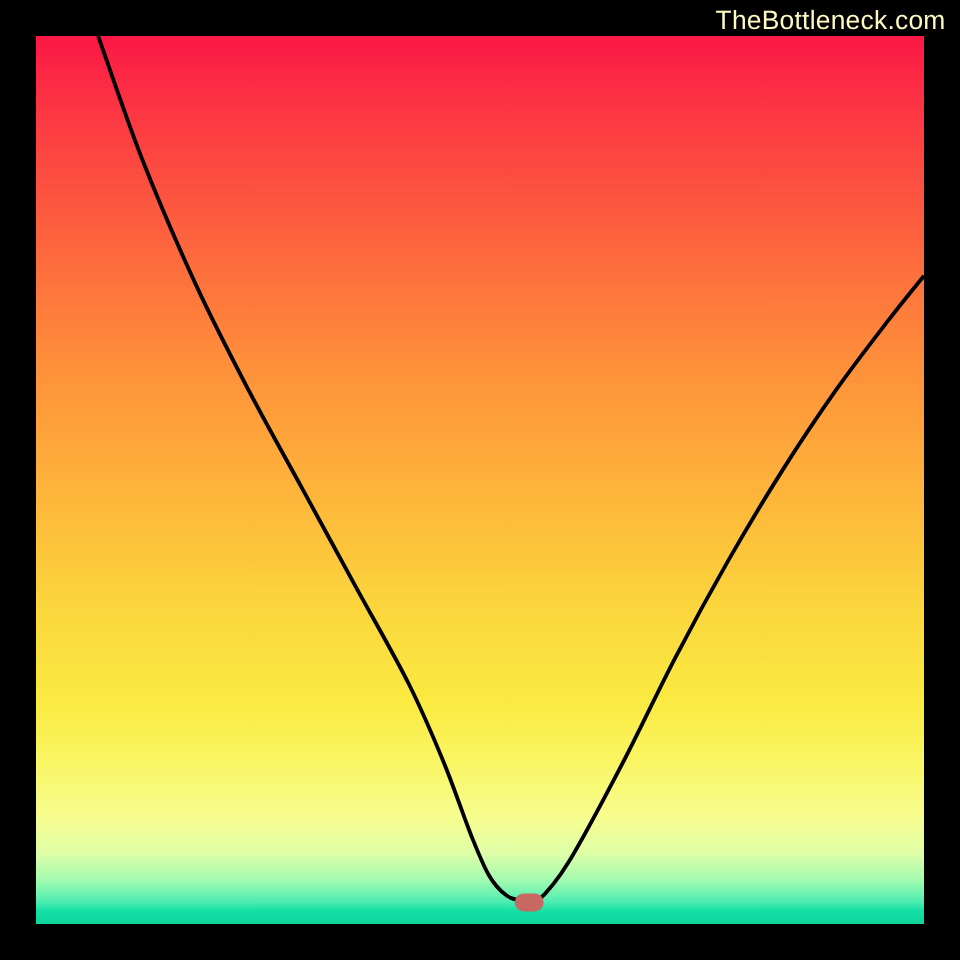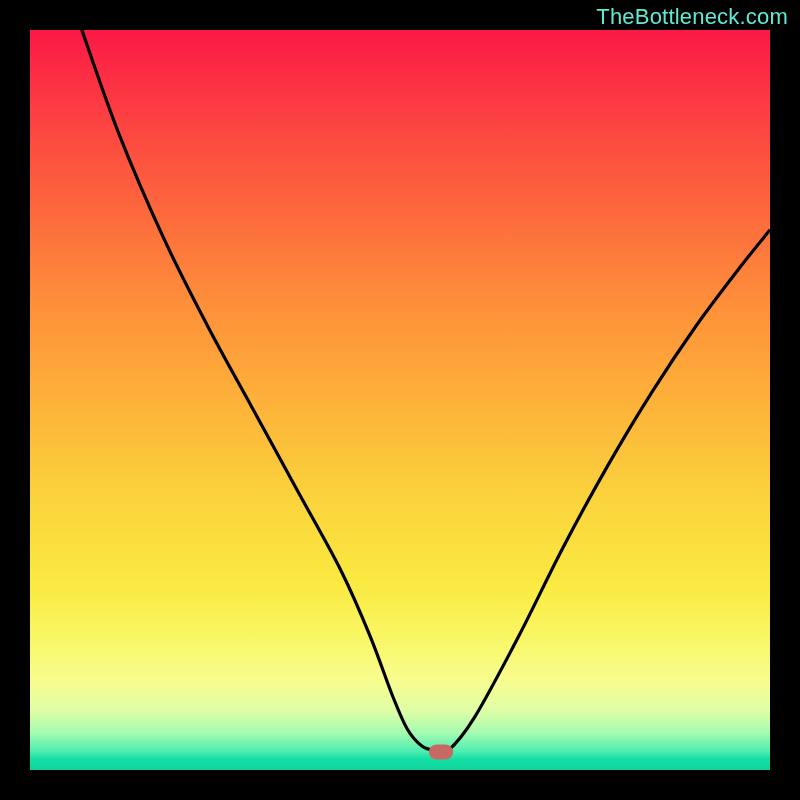--- a/index.html
+++ b/index.html
@@ -14,21 +14,21 @@
   .frame {
     position: relative;
     width: 800px;
     height: 800px;
     background: #000;
   }
   .watermark {
     position: absolute;
     top: 4px;
     right: 12px;
-    color: #5eead4;
+    color: #fef9c3;
     font-size: 22px;
     letter-spacing: 0.2px;
     z-index: 10;
   }
   .plot-area {
     position: absolute;
     left: 30px;
     top: 30px;
     width: 740px;
     height: 740px;

